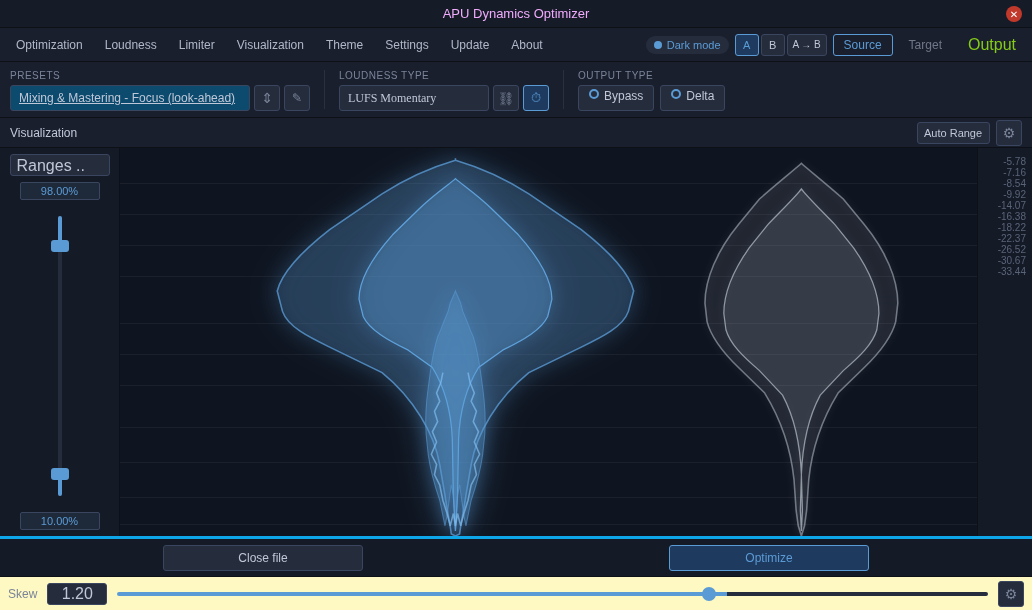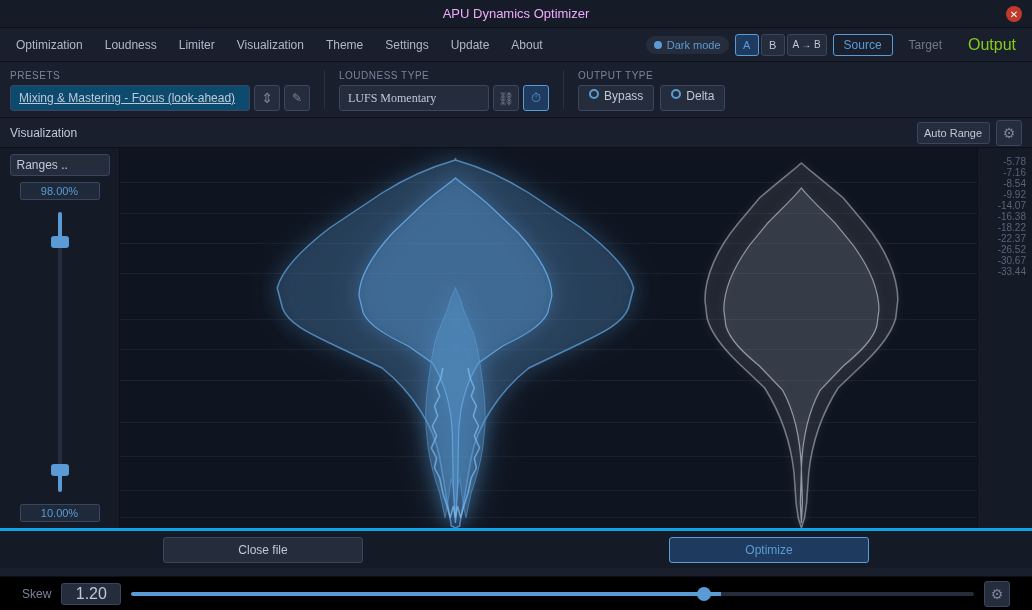--- a/index.html
+++ b/index.html
@@ -320,21 +320,21 @@
       padding: 6px 0;
     }
     .range-dropdown {
       width: 100px;
       height: 22px;
       background: #252d3d;
       border: 1px solid #3a4560;
       border-radius: 3px;
       color: #c0c8d8;
       padding: 0 6px;
-      font-size: 12px;
+      font-size: 16px;
       appearance: none;
       cursor: pointer;
       margin-bottom: 6px;
     }
     .slider-value {
       font-size: 11px;
       color: #5b9bd5;
       background: #1e2a3a;
       border: 1px solid #3a4560;
       border-radius: 2px;
@@ -478,26 +478,25 @@
     .action-btn.primary {
       background: #1e3a5f;
       border-color: #5b9bd5;
       color: #5b9bd5;
     }
 
     
     .skew-bar {
       display: flex;
       align-items: center;
-      background: #000000;
+      background: #fef9c3;
       height: 34px;
-      padding: 0 22px;
+      padding: 0 8px;
       gap: 10px;
       border-top: 1px solid #0d1117;
-      margin-top: 8px;
     }
     .skew-label {
       font-size: 12px;
       color: #7a8499;
     }
     .skew-value {
       width: 60px;
       height: 22px;
       background: #252d3d;
       border: 1px solid #3a4560;

